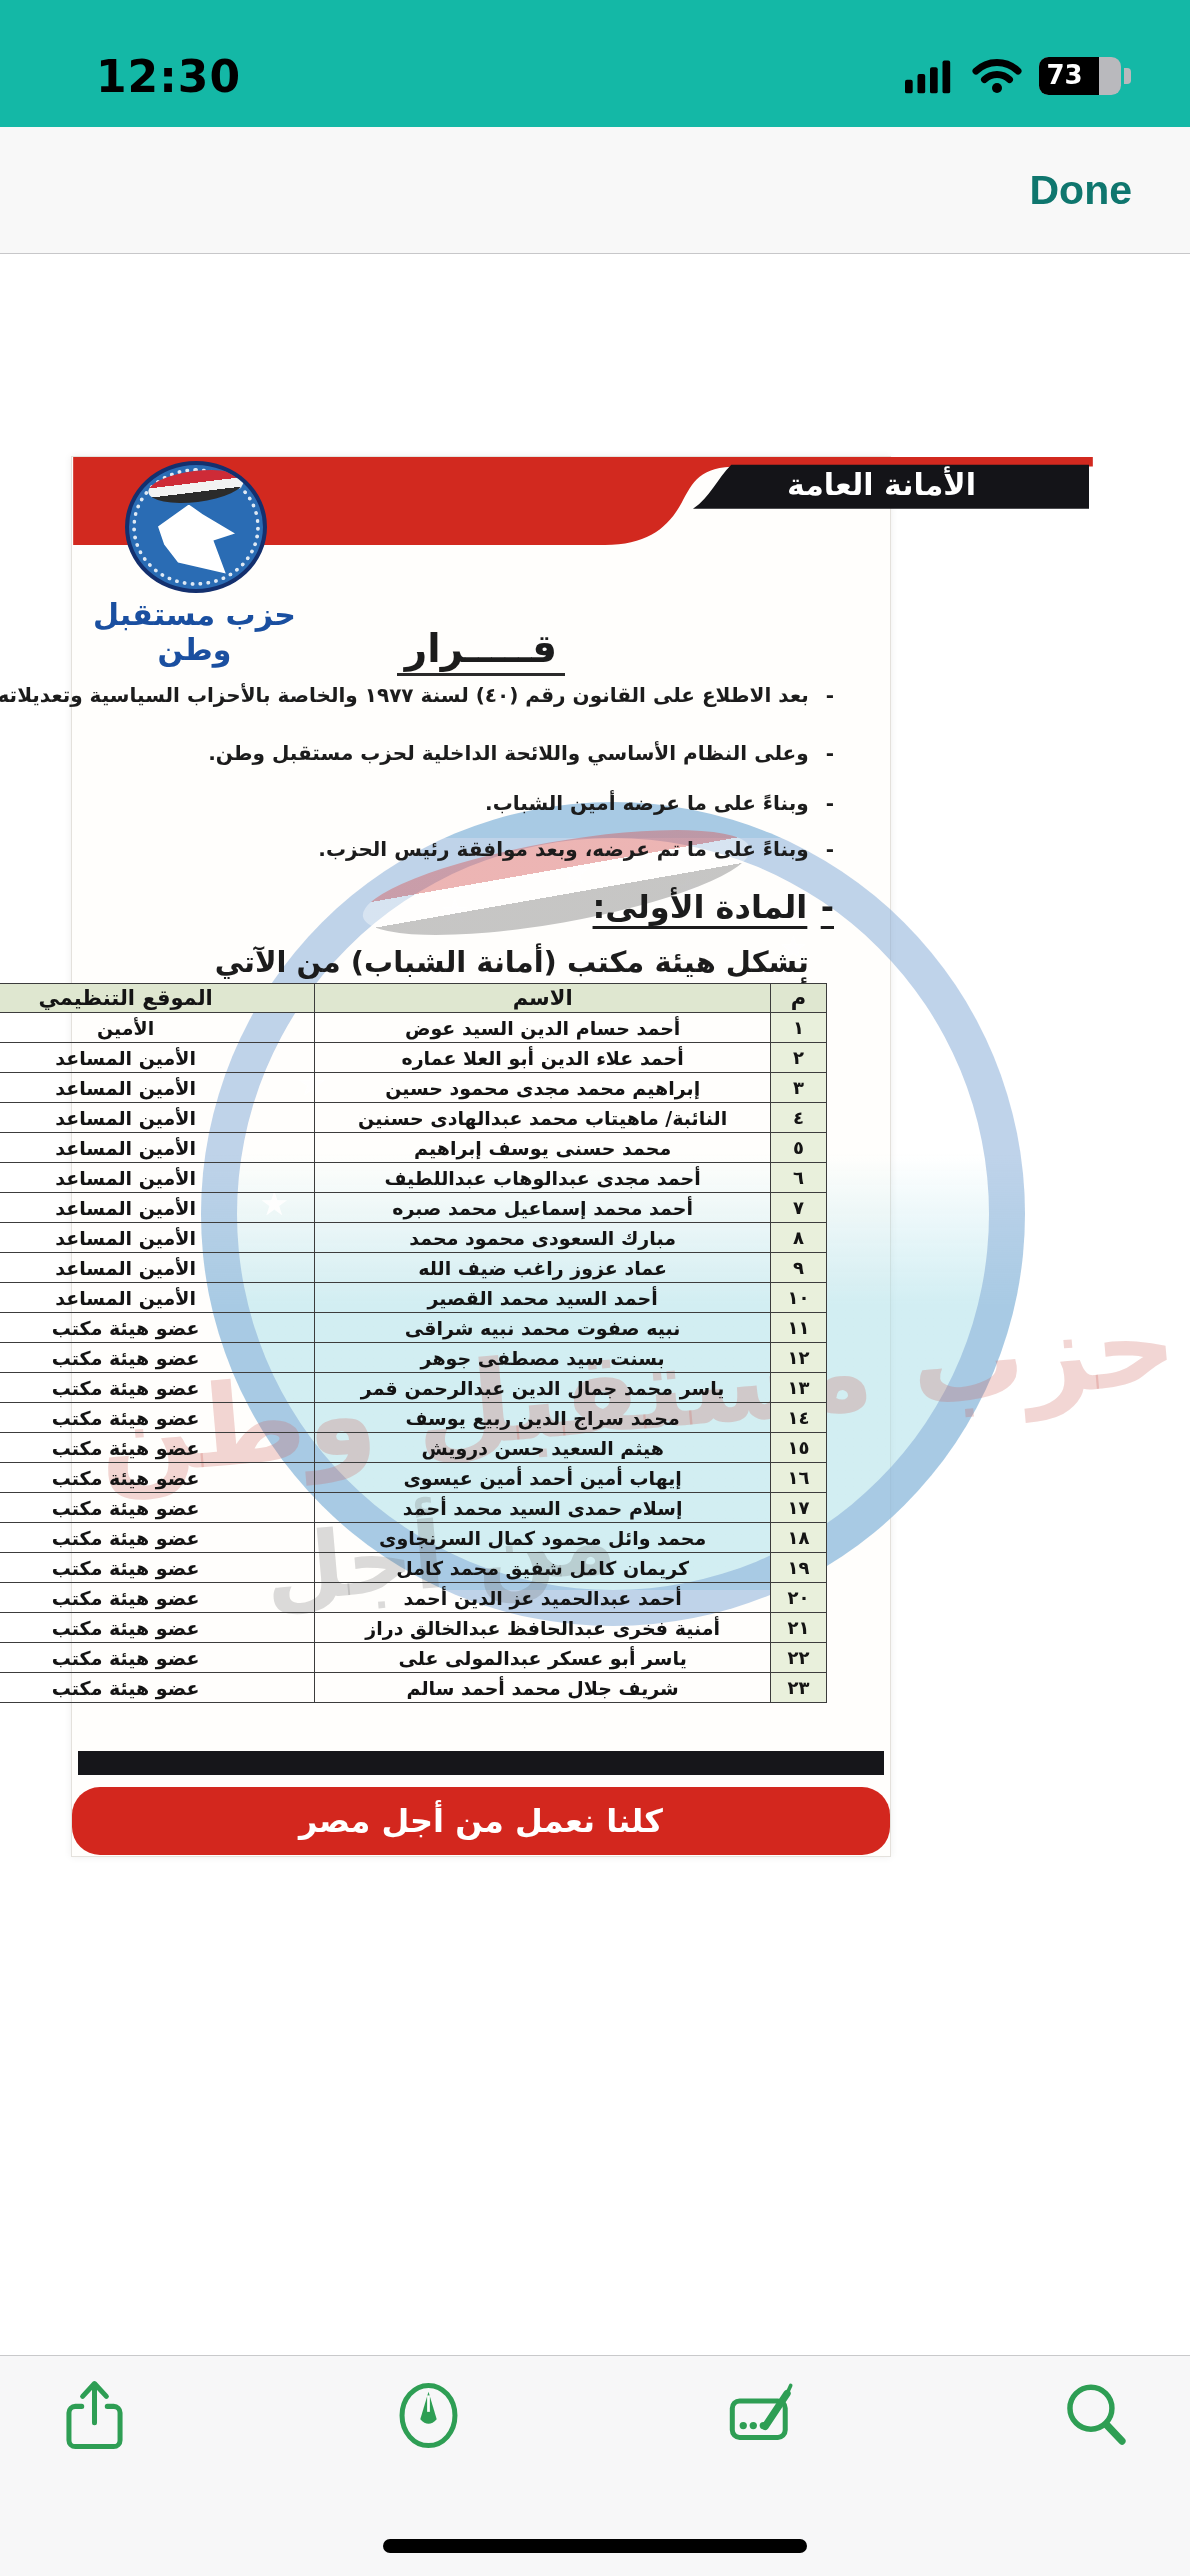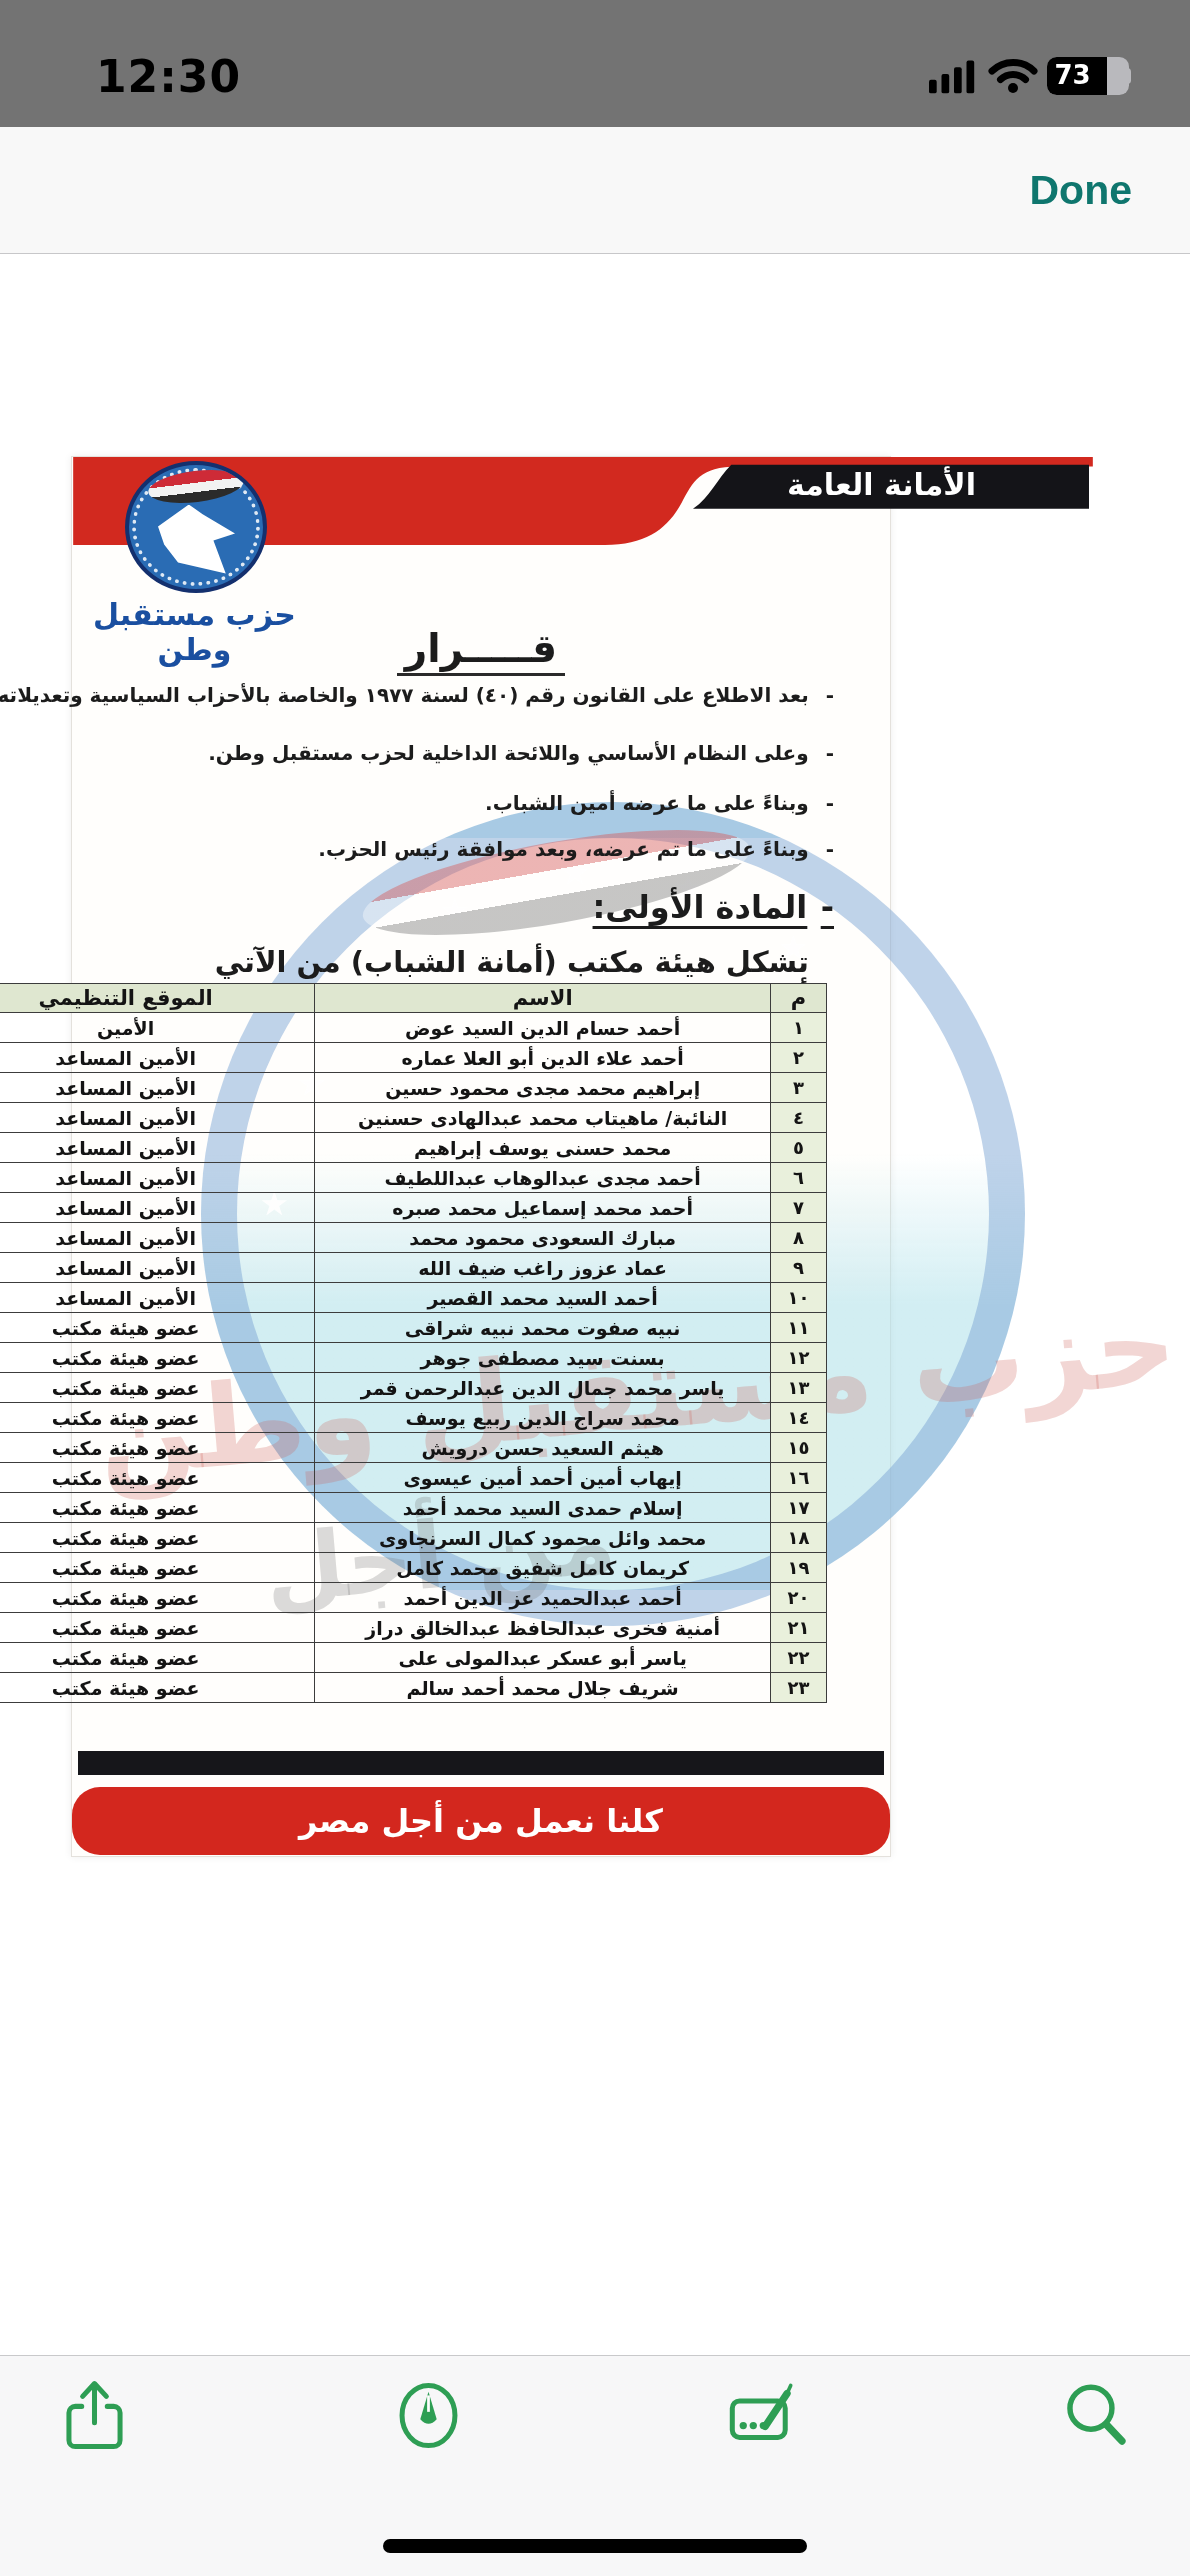--- a/index.html
+++ b/index.html
@@ -1,23 +1,23 @@
 <!DOCTYPE html>
 <html><head>
 <meta charset="utf-8">
 <style>
   * { margin:0; padding:0; box-sizing:border-box; }
   html,body { width:1190px; height:2576px; }
   body { font-family:"DejaVu Sans", sans-serif; background:#fff; overflow:hidden; position:relative; }
 
   
-  .status-bar { height:127px; background:#737373; display:flex; justify-content:space-between;
+  .status-bar { height:127px; background:#14b8a6; display:flex; justify-content:space-between;
     align-items:center; padding:25px 59px 0 96px; }
   .sb-time { font-size:44px; font-weight:bold; color:#000; letter-spacing:1px; }
-  .sb-right { display:flex; align-items:center; gap:9px; }
+  .sb-right { display:flex; align-items:center; gap:17px; }
   .batt { position:relative; width:82px; height:38px; border-radius:9.6px; background:#b9b9bd; overflow:hidden; }
   .batt-fill { position:absolute; left:0; top:0; bottom:0; width:73%; background:#000; }
   .batt-num { position:absolute; left:7.7px; top:2.9px; color:#fff; font-size:26px; font-weight:bold; z-index:2; }
   .batt-cap { width:6.7px; height:15.3px; background:#b9b9bd; border-radius:0 3.8px 3.8px 0; margin-left:-13.4px; }
 
   
   .nav-bar { height:127px; background:#f8f8f8; border-bottom:1.9px solid #c7c7c9; position:relative; }
   .nav-center { position:absolute; left:50%; top:50%; transform:translate(-50%,-50%);
     display:flex; align-items:center; gap:19px; }
   .nav-title { font-size:41px; font-weight:600; color:#000; }

